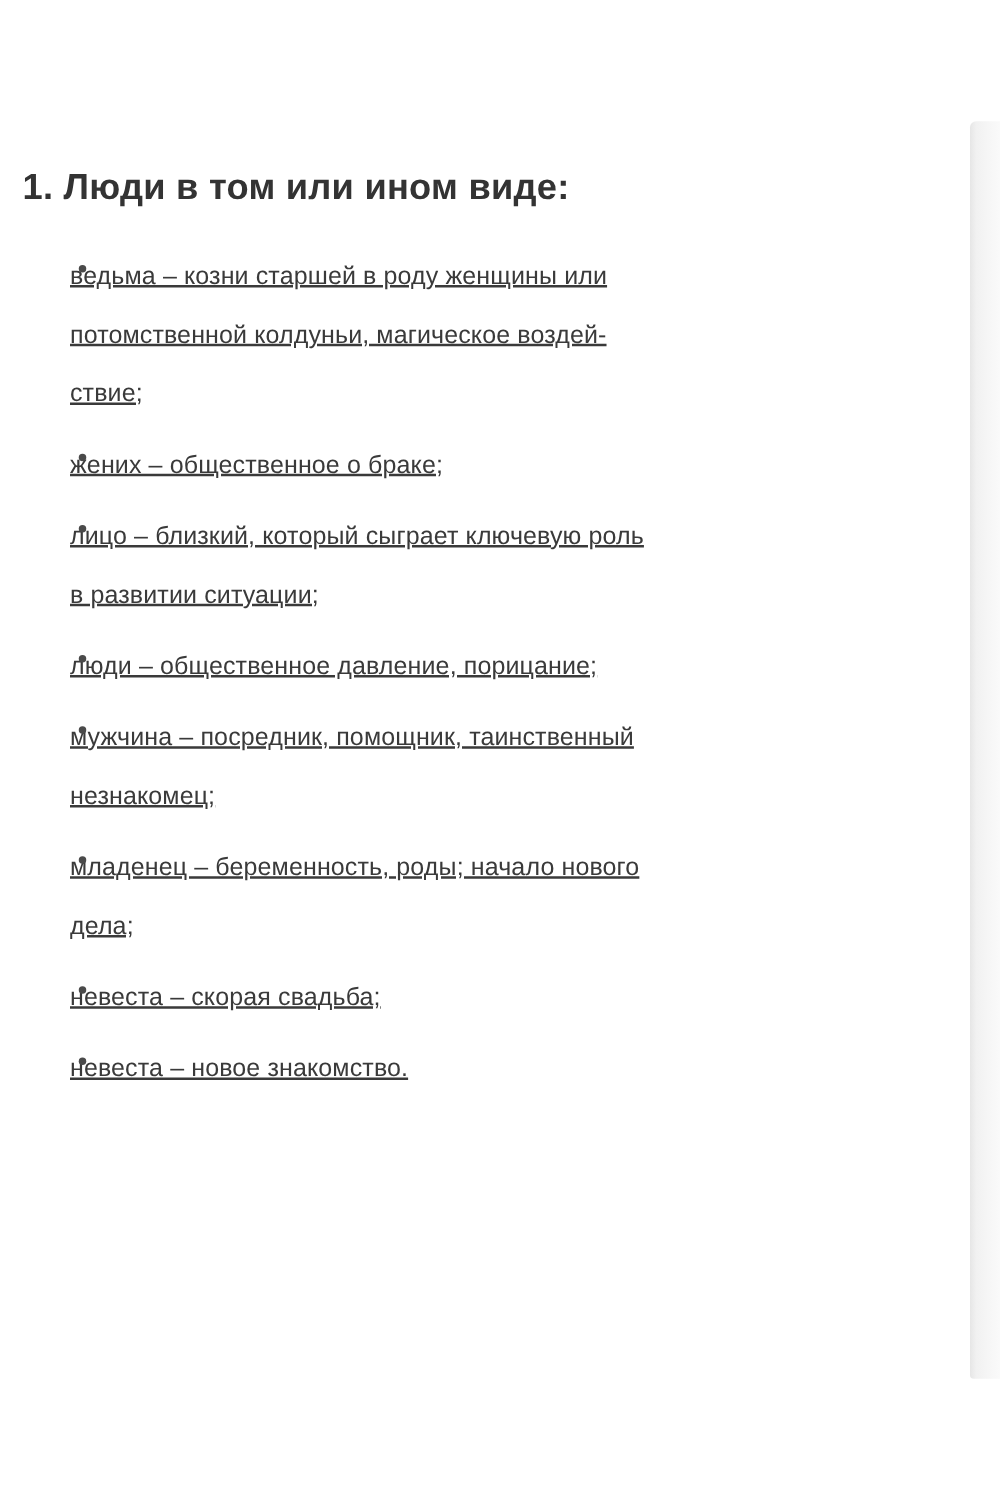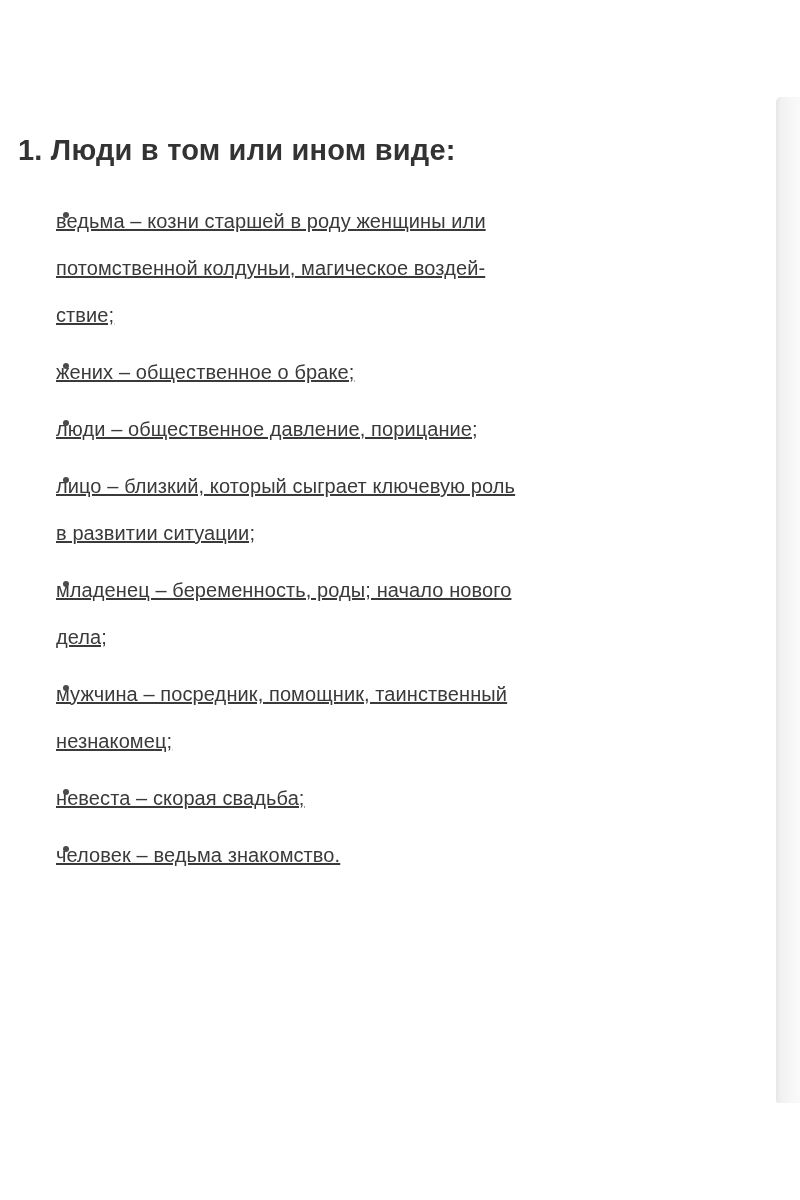--- a/index.html
+++ b/index.html
@@ -76,25 +76,25 @@
 <body>
 
 <div class="page">
   <h1 class="doc-heading">1. Люди в том или ином виде:</h1>
 
   <ul class="definition-list">
       <li><span class="bullet"></span><span>ведьма – козни старшей в роду женщины или
 потомственной колдуньи, магическое воздей-
 ствие;</span></li>
       <li><span class="bullet"></span><span>жених – общественное о браке;</span></li>
-      <li><span class="bullet"></span><span>люди – общественное давление, порицание;</span></li>
       <li><span class="bullet"></span><span>лицо – близкий, который сыграет ключевую роль
 в развитии ситуации;</span></li>
+      <li><span class="bullet"></span><span>люди – общественное давление, порицание;</span></li>
+      <li><span class="bullet"></span><span>мужчина – посредник, помощник, таинственный
+незнакомец;</span></li>
       <li><span class="bullet"></span><span>младенец – беременность, роды; начало нового
 дела;</span></li>
-      <li><span class="bullet"></span><span>мужчина – посредник, помощник, таинственный
-незнакомец;</span></li>
       <li><span class="bullet"></span><span>невеста – скорая свадьба;</span></li>
-      <li><span class="bullet"></span><span>человек – ведьма знакомство.</span></li>
+      <li><span class="bullet"></span><span>невеста – новое знакомство.</span></li>
     </ul>
 
   <div class="page-edge-strip"></div>
 </div>
 
 </body></html>

